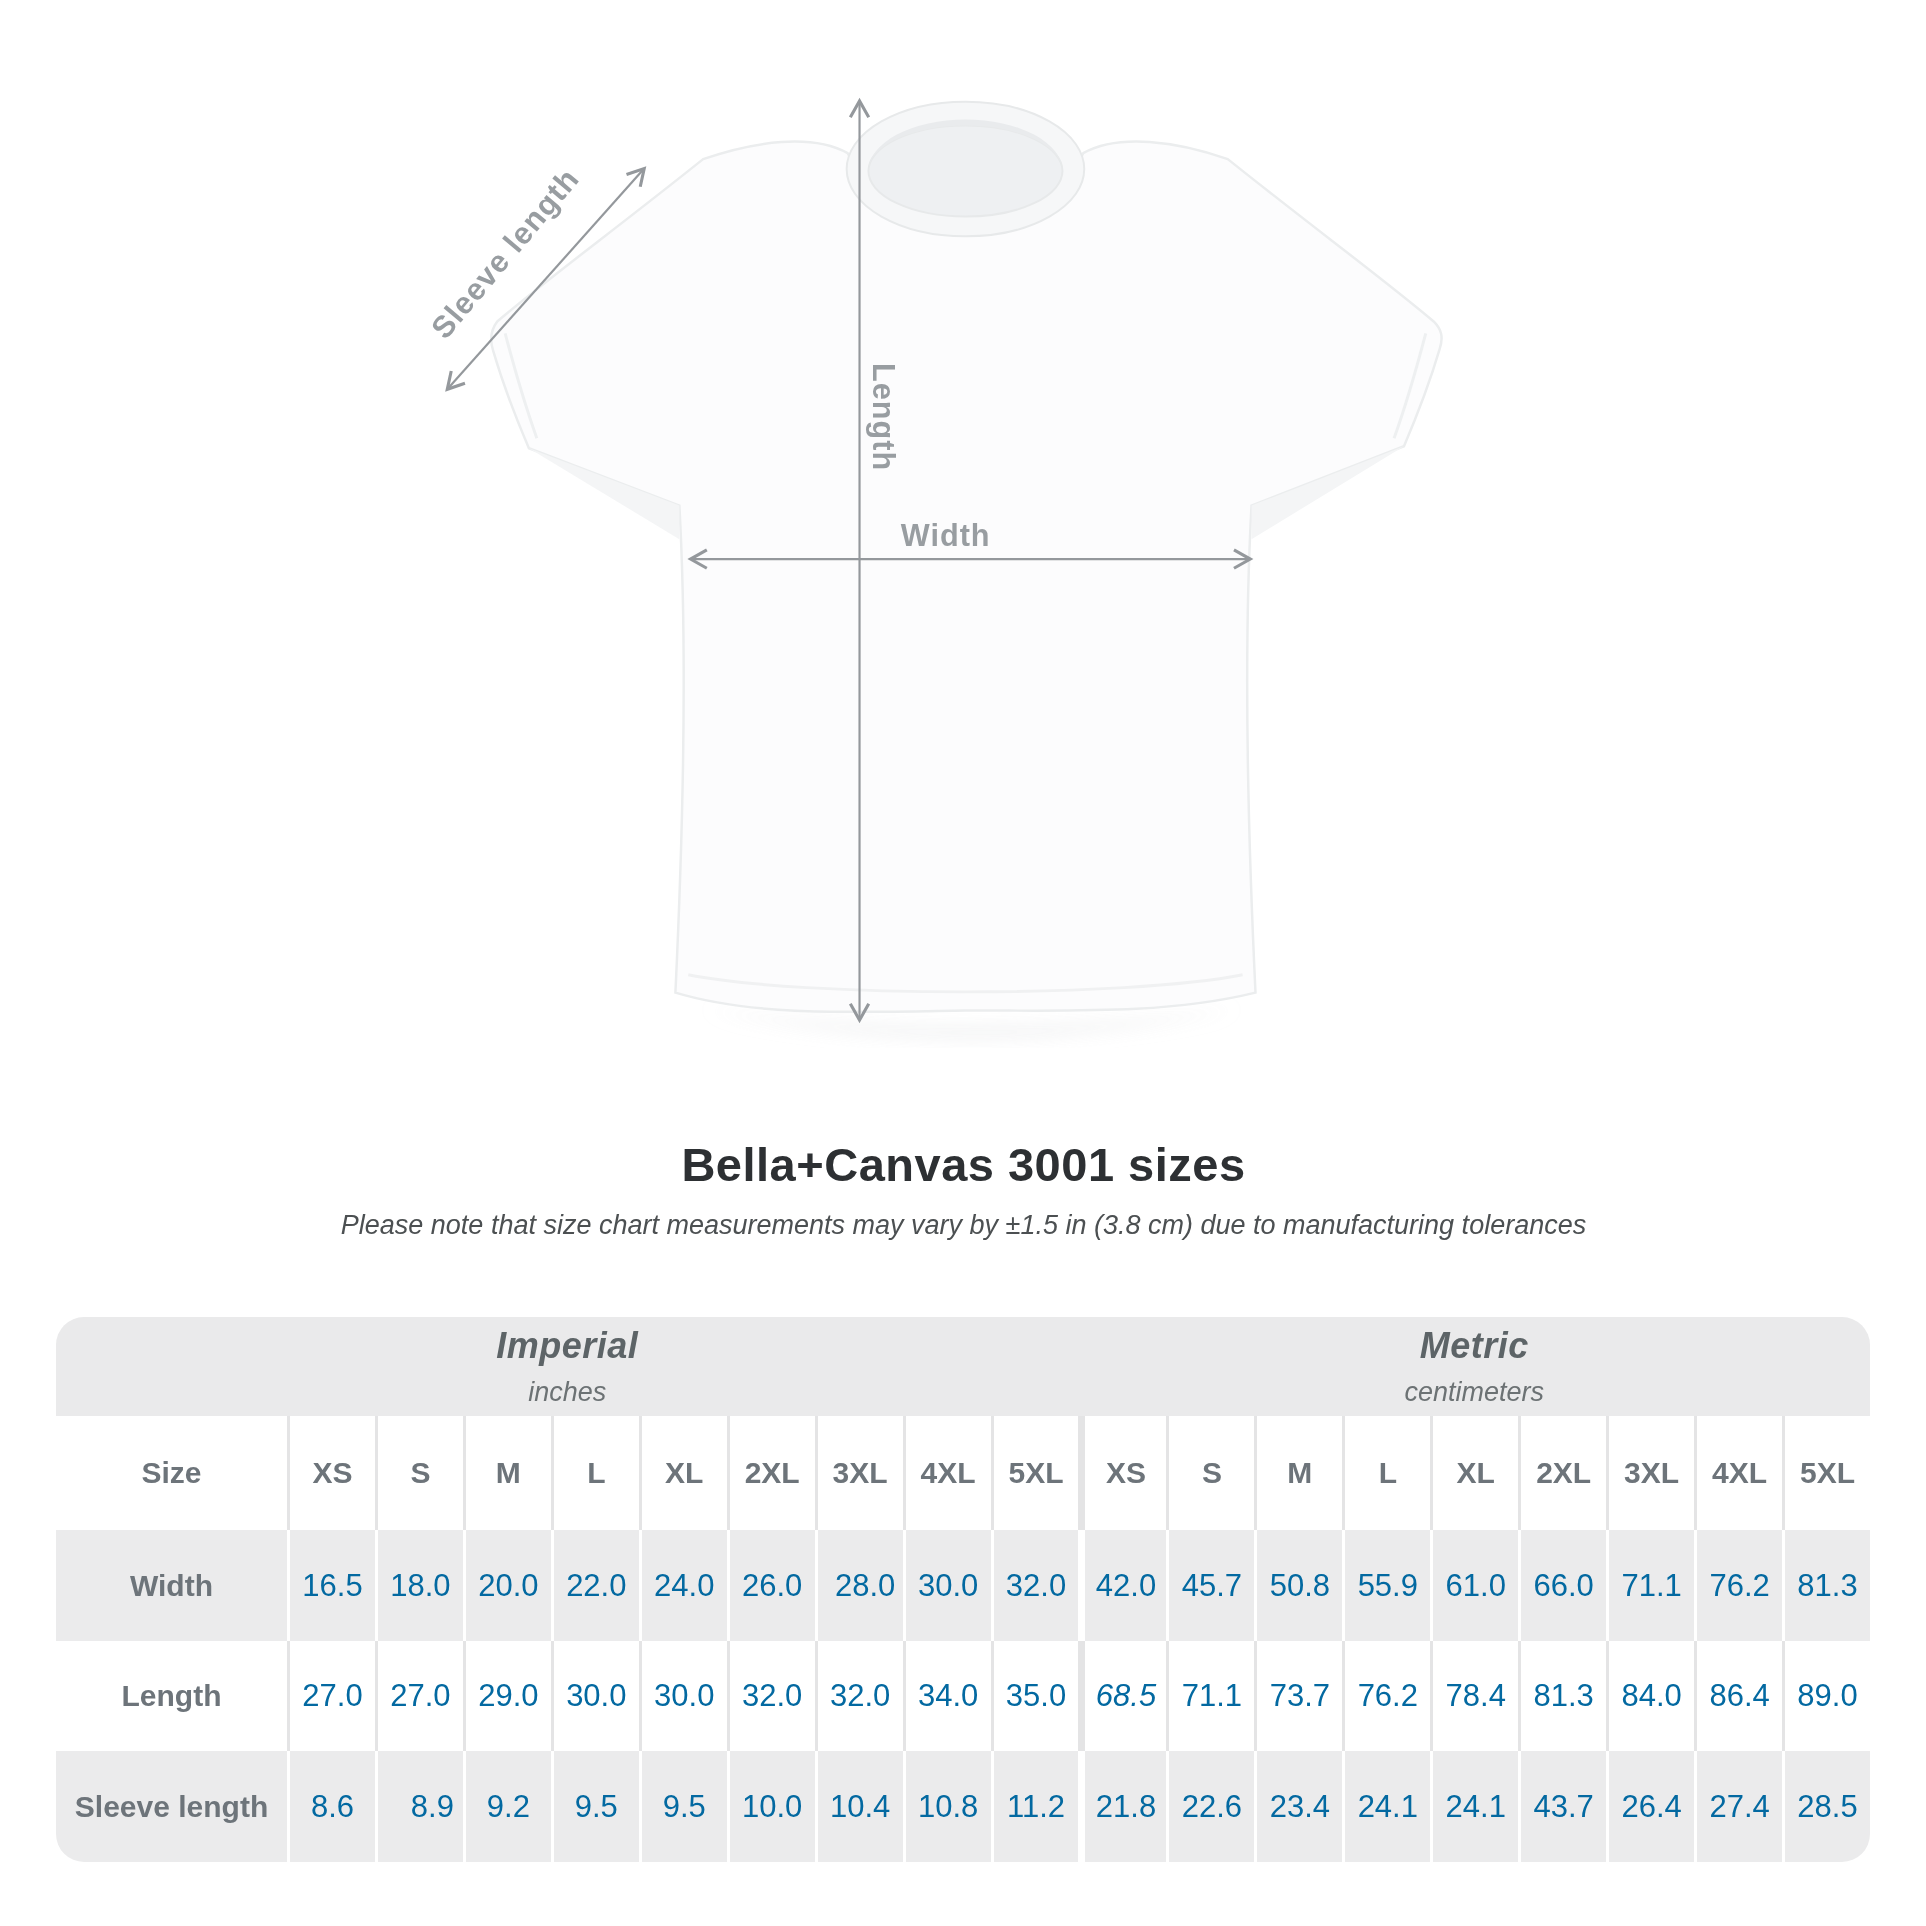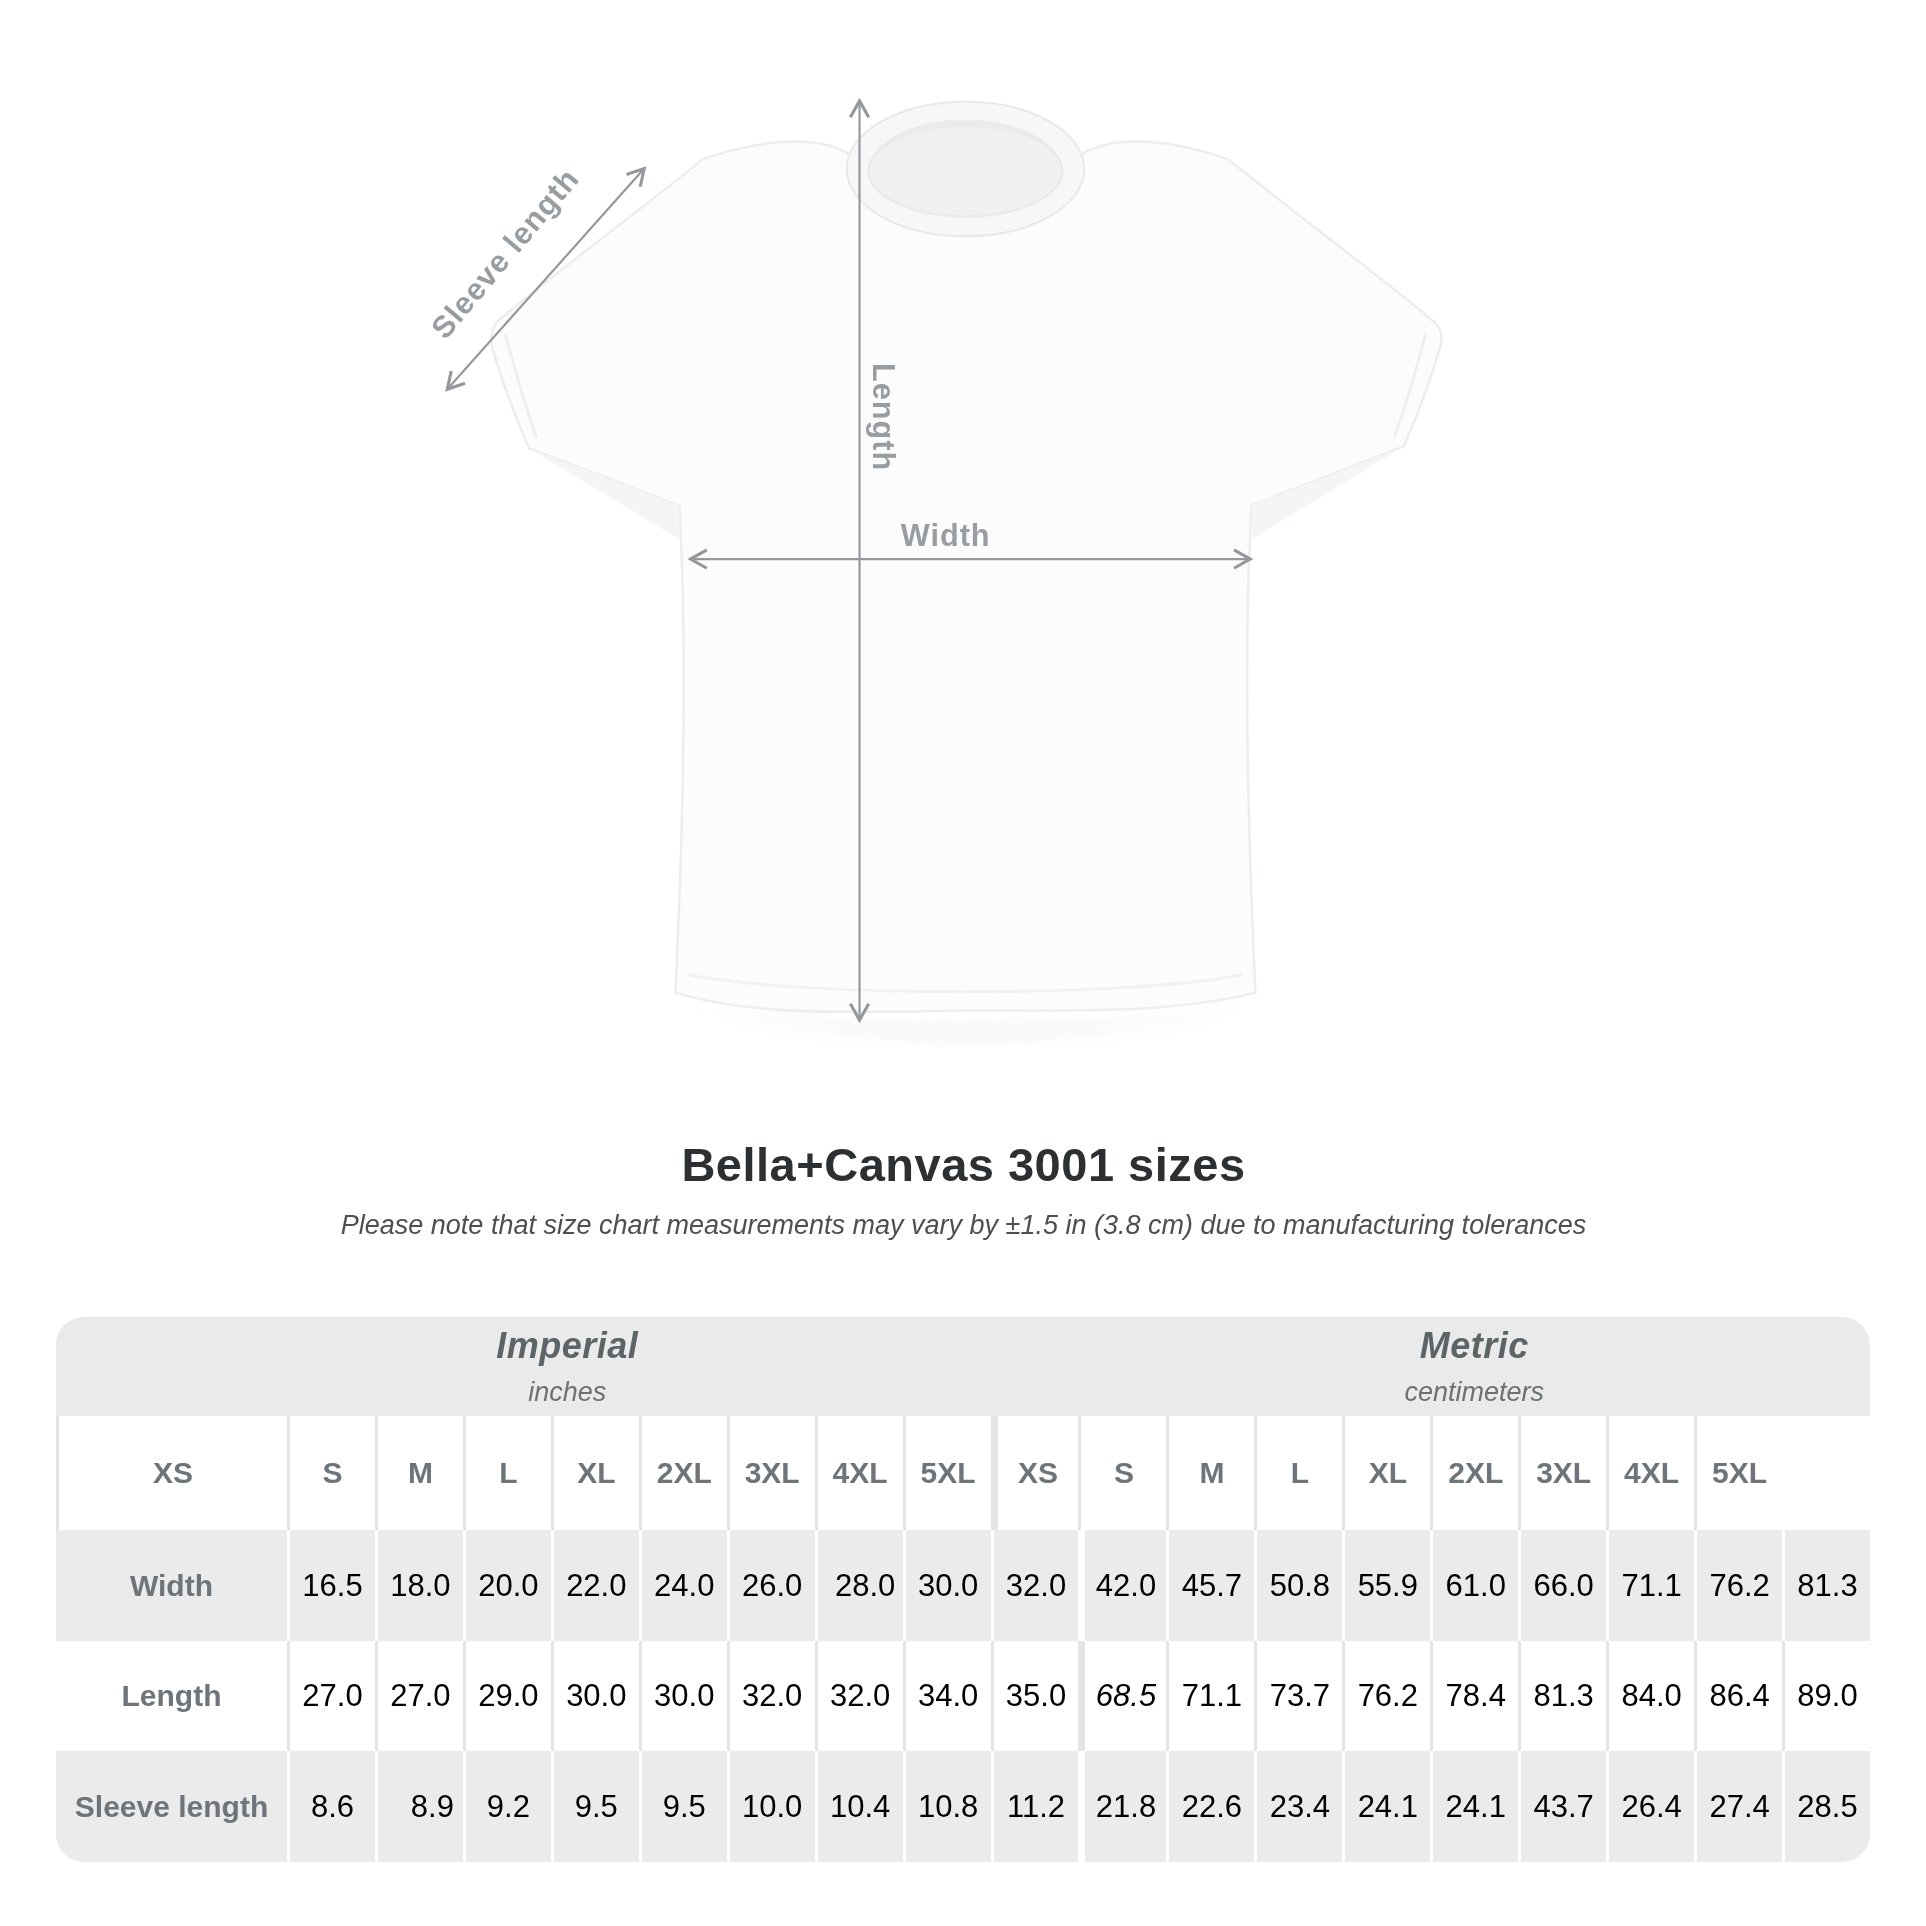--- a/index.html
+++ b/index.html
@@ -22,21 +22,21 @@
               grid-template-rows:99px 114px 111px 110px 111px;}
   .ghead{display:flex;flex-direction:column;align-items:center;justify-content:center;
          background:#eaeaeb;grid-row:1;}
   .ghead.imp{grid-column:1 / 11;}
   .ghead.met{grid-column:11 / 20;}
   .glabel{font-style:italic;font-weight:bold;font-size:36px;color:#5d6467;letter-spacing:0.5px;}
   .gsub{font-style:italic;font-size:27px;color:#6c7274;margin-top:10px;}
 
   .cell{display:flex;align-items:center;justify-content:center;box-sizing:border-box;}
   .cell.lab{font-weight:bold;font-size:30px;color:#6d747a;}
-  .cell.num{font-size:31px;color:#000000;}
+  .cell.num{font-size:31px;color:#0369a1;}
   .rg{background:#ebebec;}
   .sep{border-left:3px solid #e4e4e5;}
   .rg.sep{border-left-color:#ffffff;}
   .sepw{border-left-width:7px;}
 
   .dlabel{font-weight:bold;font-size:31px;fill:#989da1;letter-spacing:1px;}
 </style>
 </head>
 <body>
 
@@ -99,20 +99,21 @@
   <div id="size-table">
     <div class="ghead imp">
       <div class="glabel">Imperial</div>
       <div class="gsub">inches</div>
     </div>
     <div class="ghead met">
       <div class="glabel">Metric</div>
       <div class="gsub">centimeters</div>
     </div>
 
+  <div class="cell lab" style="grid-row: 2;">Size</div>
       <div class="cell lab sep" style="grid-row: 2;">XS</div>
       <div class="cell lab sep" style="grid-row: 2;">S</div>
       <div class="cell lab sep" style="grid-row: 2;">M</div>
       <div class="cell lab sep" style="grid-row: 2;">L</div>
       <div class="cell lab sep" style="grid-row: 2;">XL</div>
       <div class="cell lab sep" style="grid-row: 2;">2XL</div>
       <div class="cell lab sep" style="grid-row: 2;">3XL</div>
       <div class="cell lab sep" style="grid-row: 2;">4XL</div>
       <div class="cell lab sep" style="grid-row: 2;">5XL</div>
       <div class="cell lab sep sepw" style="grid-row: 2;">XS</div>

